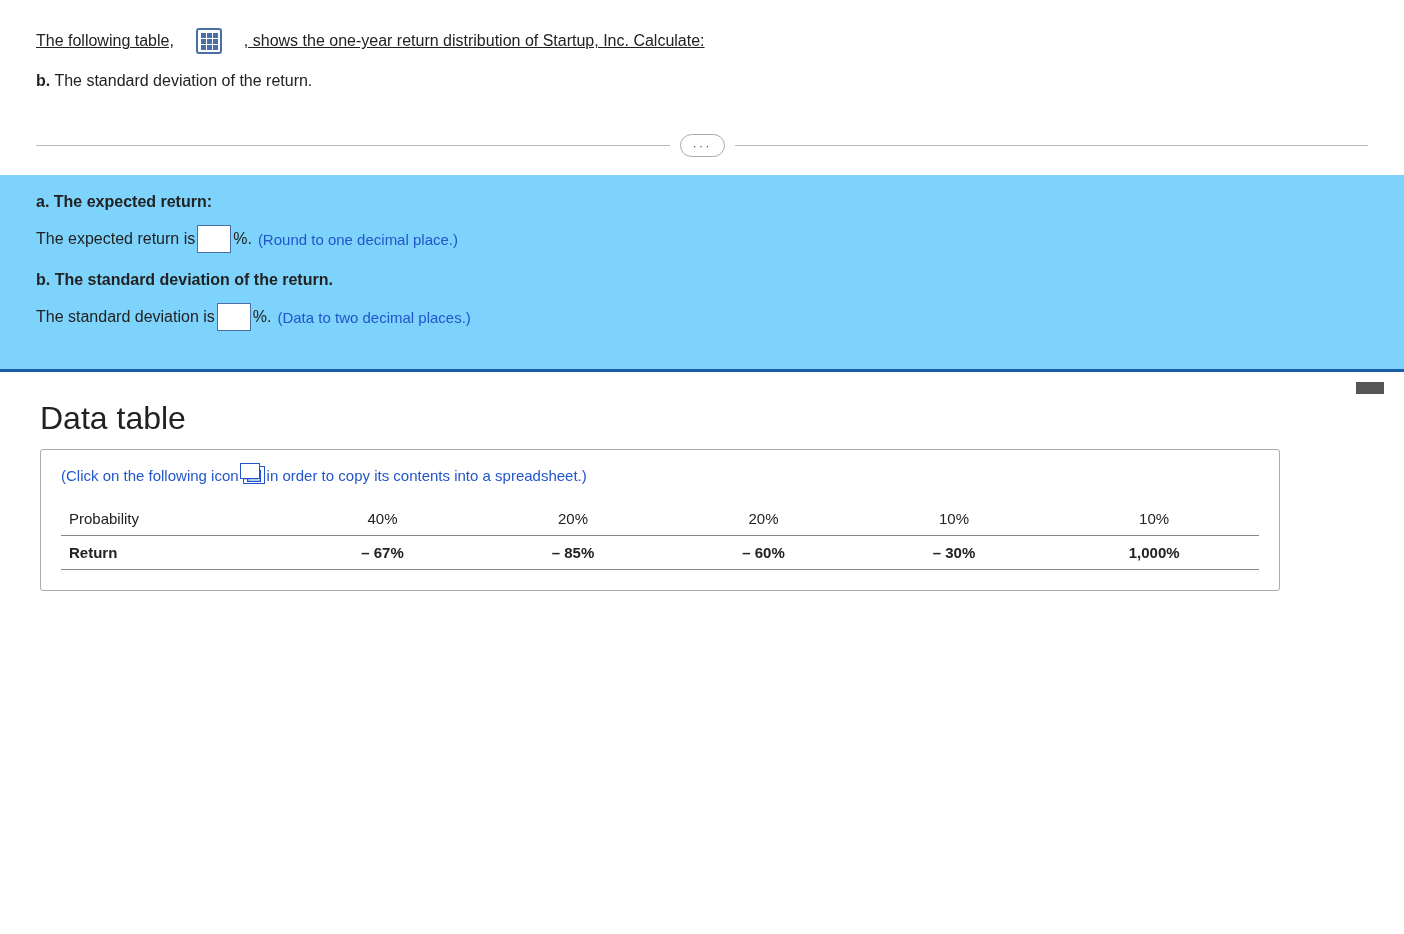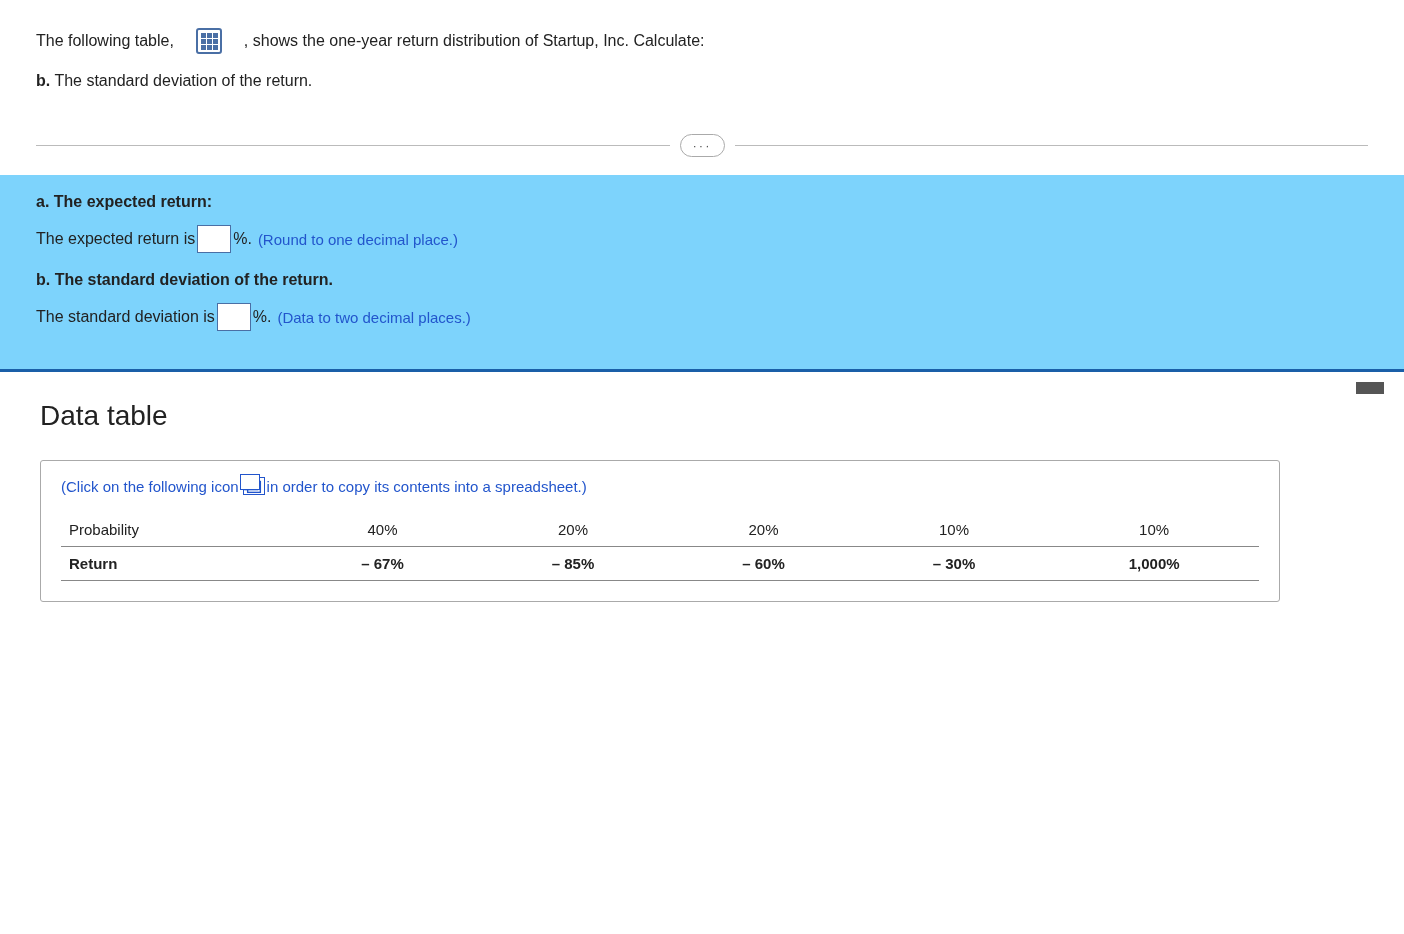--- a/index.html
+++ b/index.html
@@ -23,20 +23,21 @@
     }
 
     .question-intro {
       font-size: 16px;
       line-height: 1.6;
       margin-bottom: 12px;
       display: flex;
       align-items: center;
       flex-wrap: wrap;
       gap: 22px;
+      text-decoration: underline;
     }
 
     .grid-icon {
       display: inline-flex;
       align-items: center;
       justify-content: center;
       width: 26px;
       height: 26px;
       border: 2px solid #4a6fa5;
       border-radius: 3px;
@@ -137,24 +138,24 @@
     .minimize-btn {
       width: 28px;
       height: 12px;
       background: #555;
       border: none;
       cursor: pointer;
       display: block;
     }
 
     .data-table-title {
-      font-size: 28px;
+      font-size: 32px;
       font-weight: normal;
       color: #222;
-      margin-bottom: 28px;
+      margin-bottom: 12px;
     }
 
     .copy-box {
       border: 1px solid #aaa;
       border-radius: 3px;
       padding: 16px 20px 20px 20px;
       max-width: 1240px;
     }
 
     .copy-instruction {

